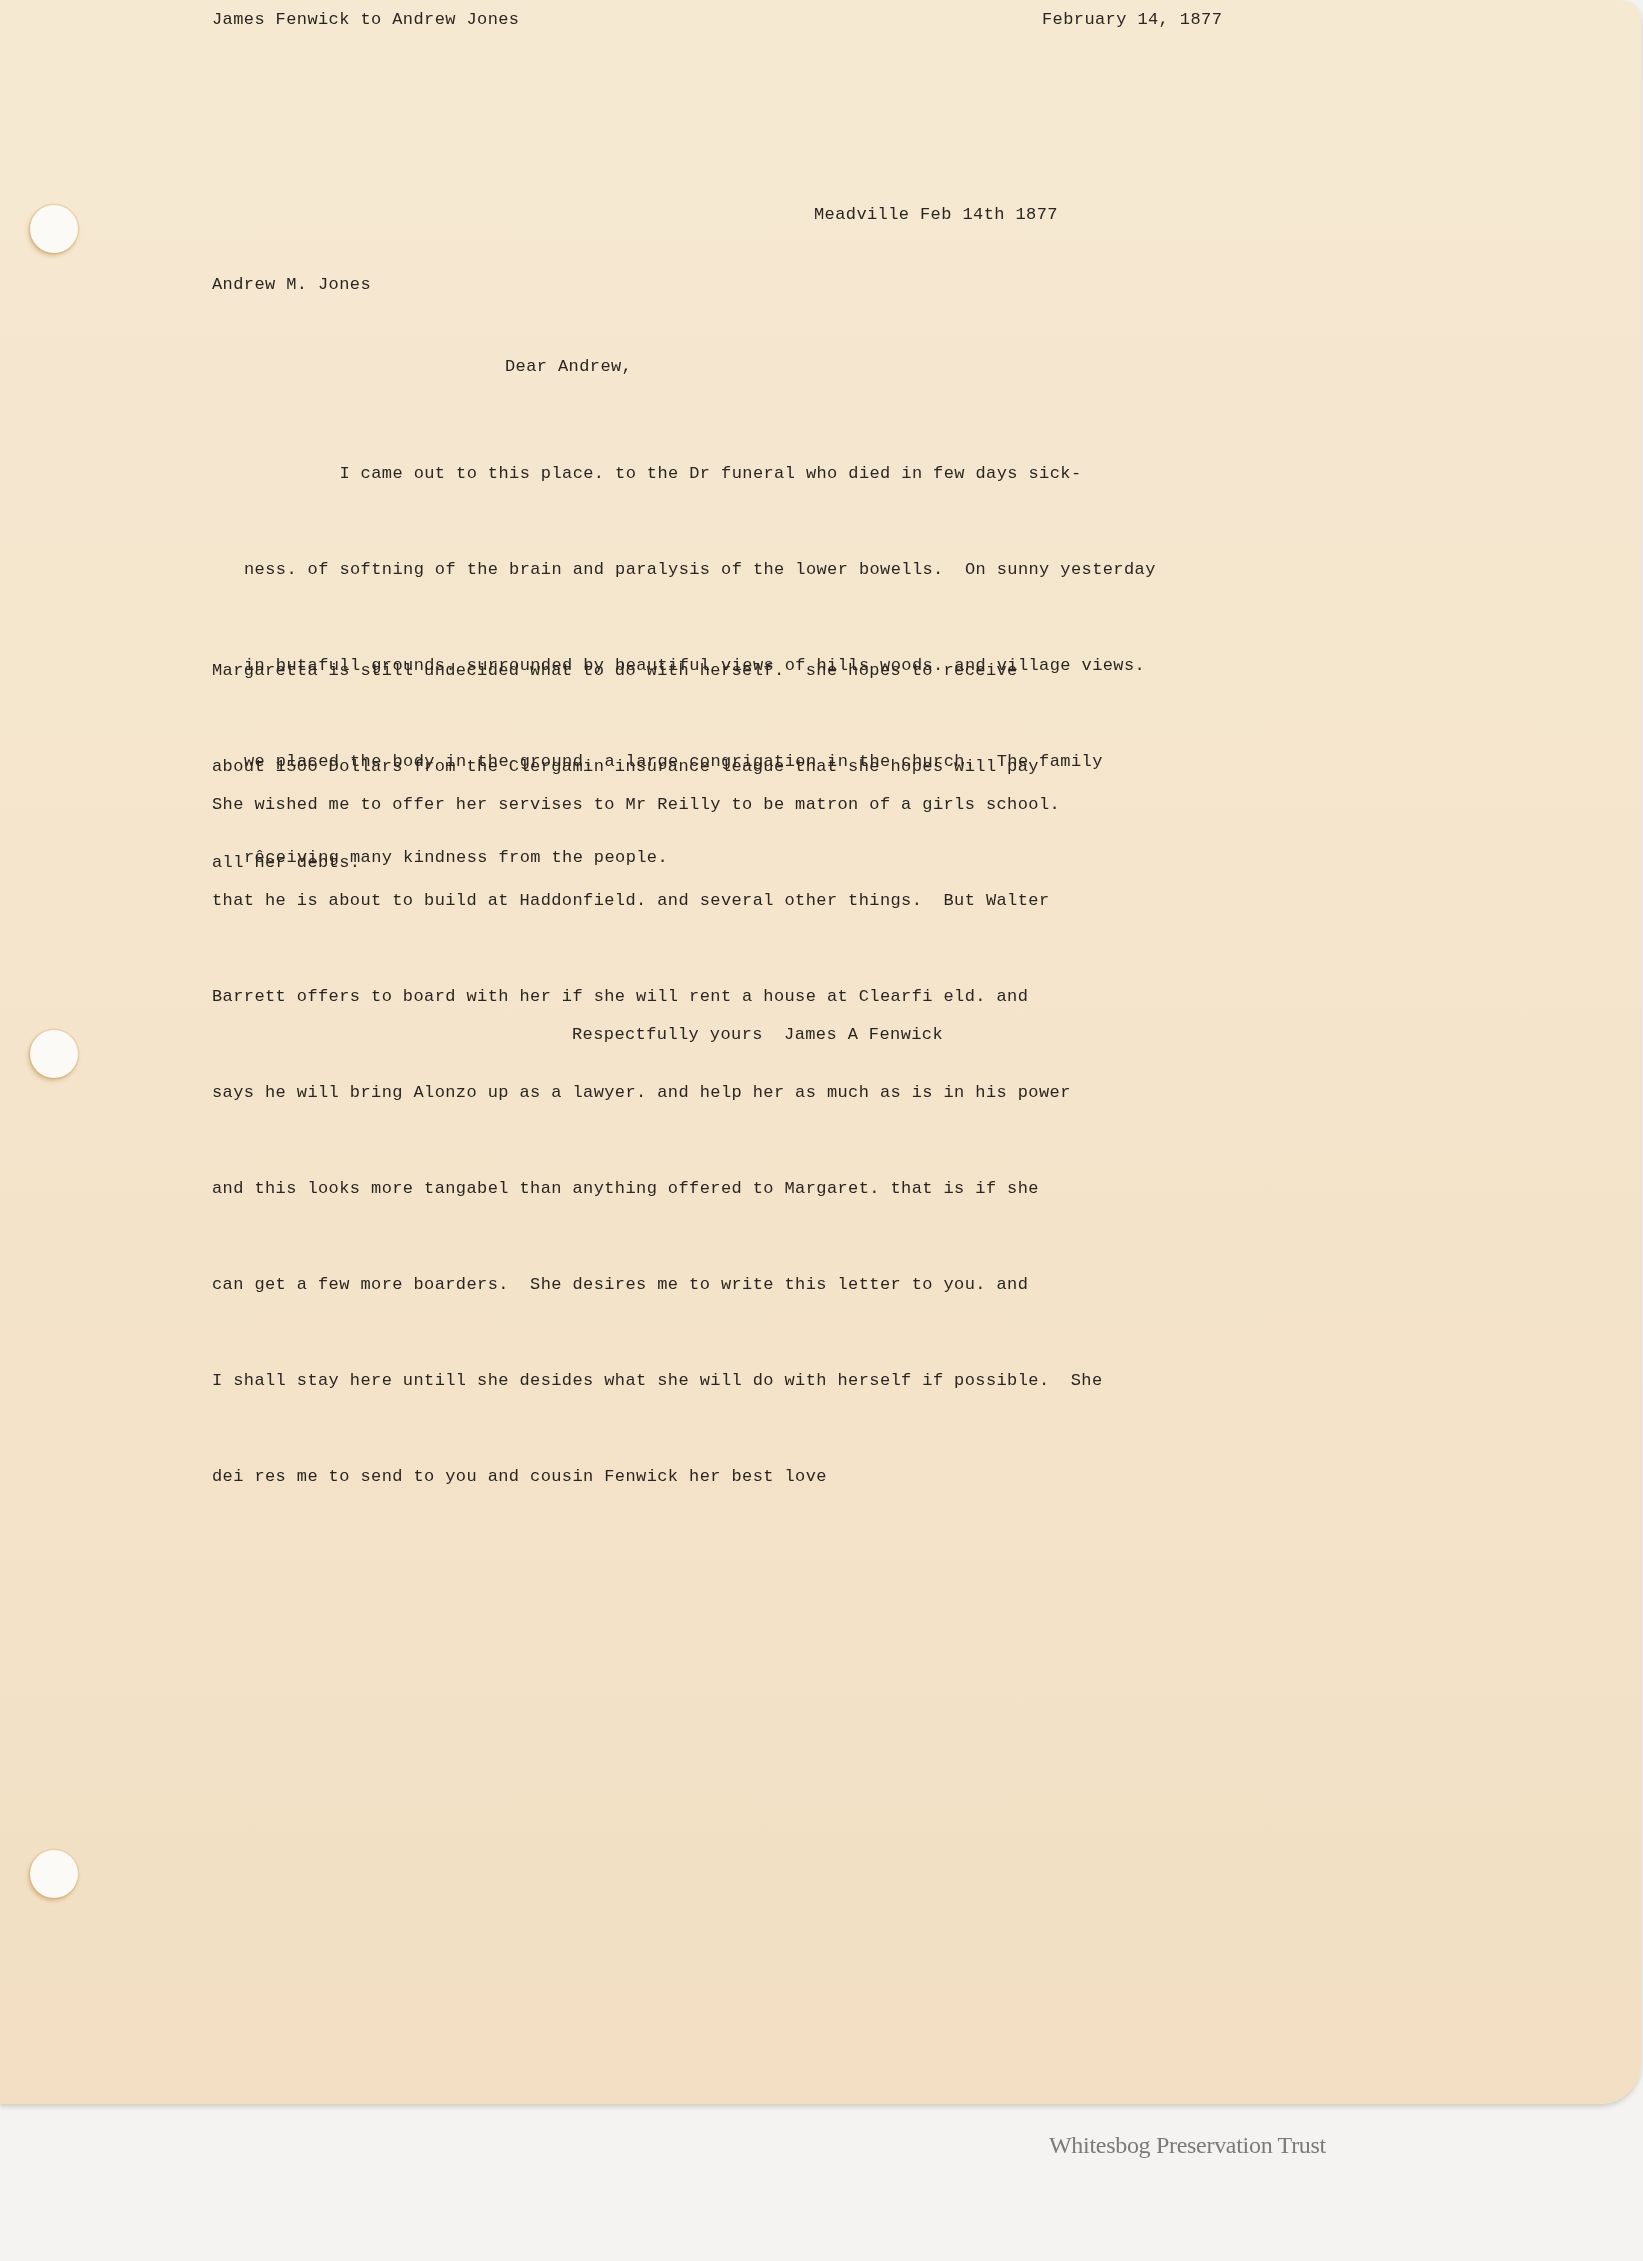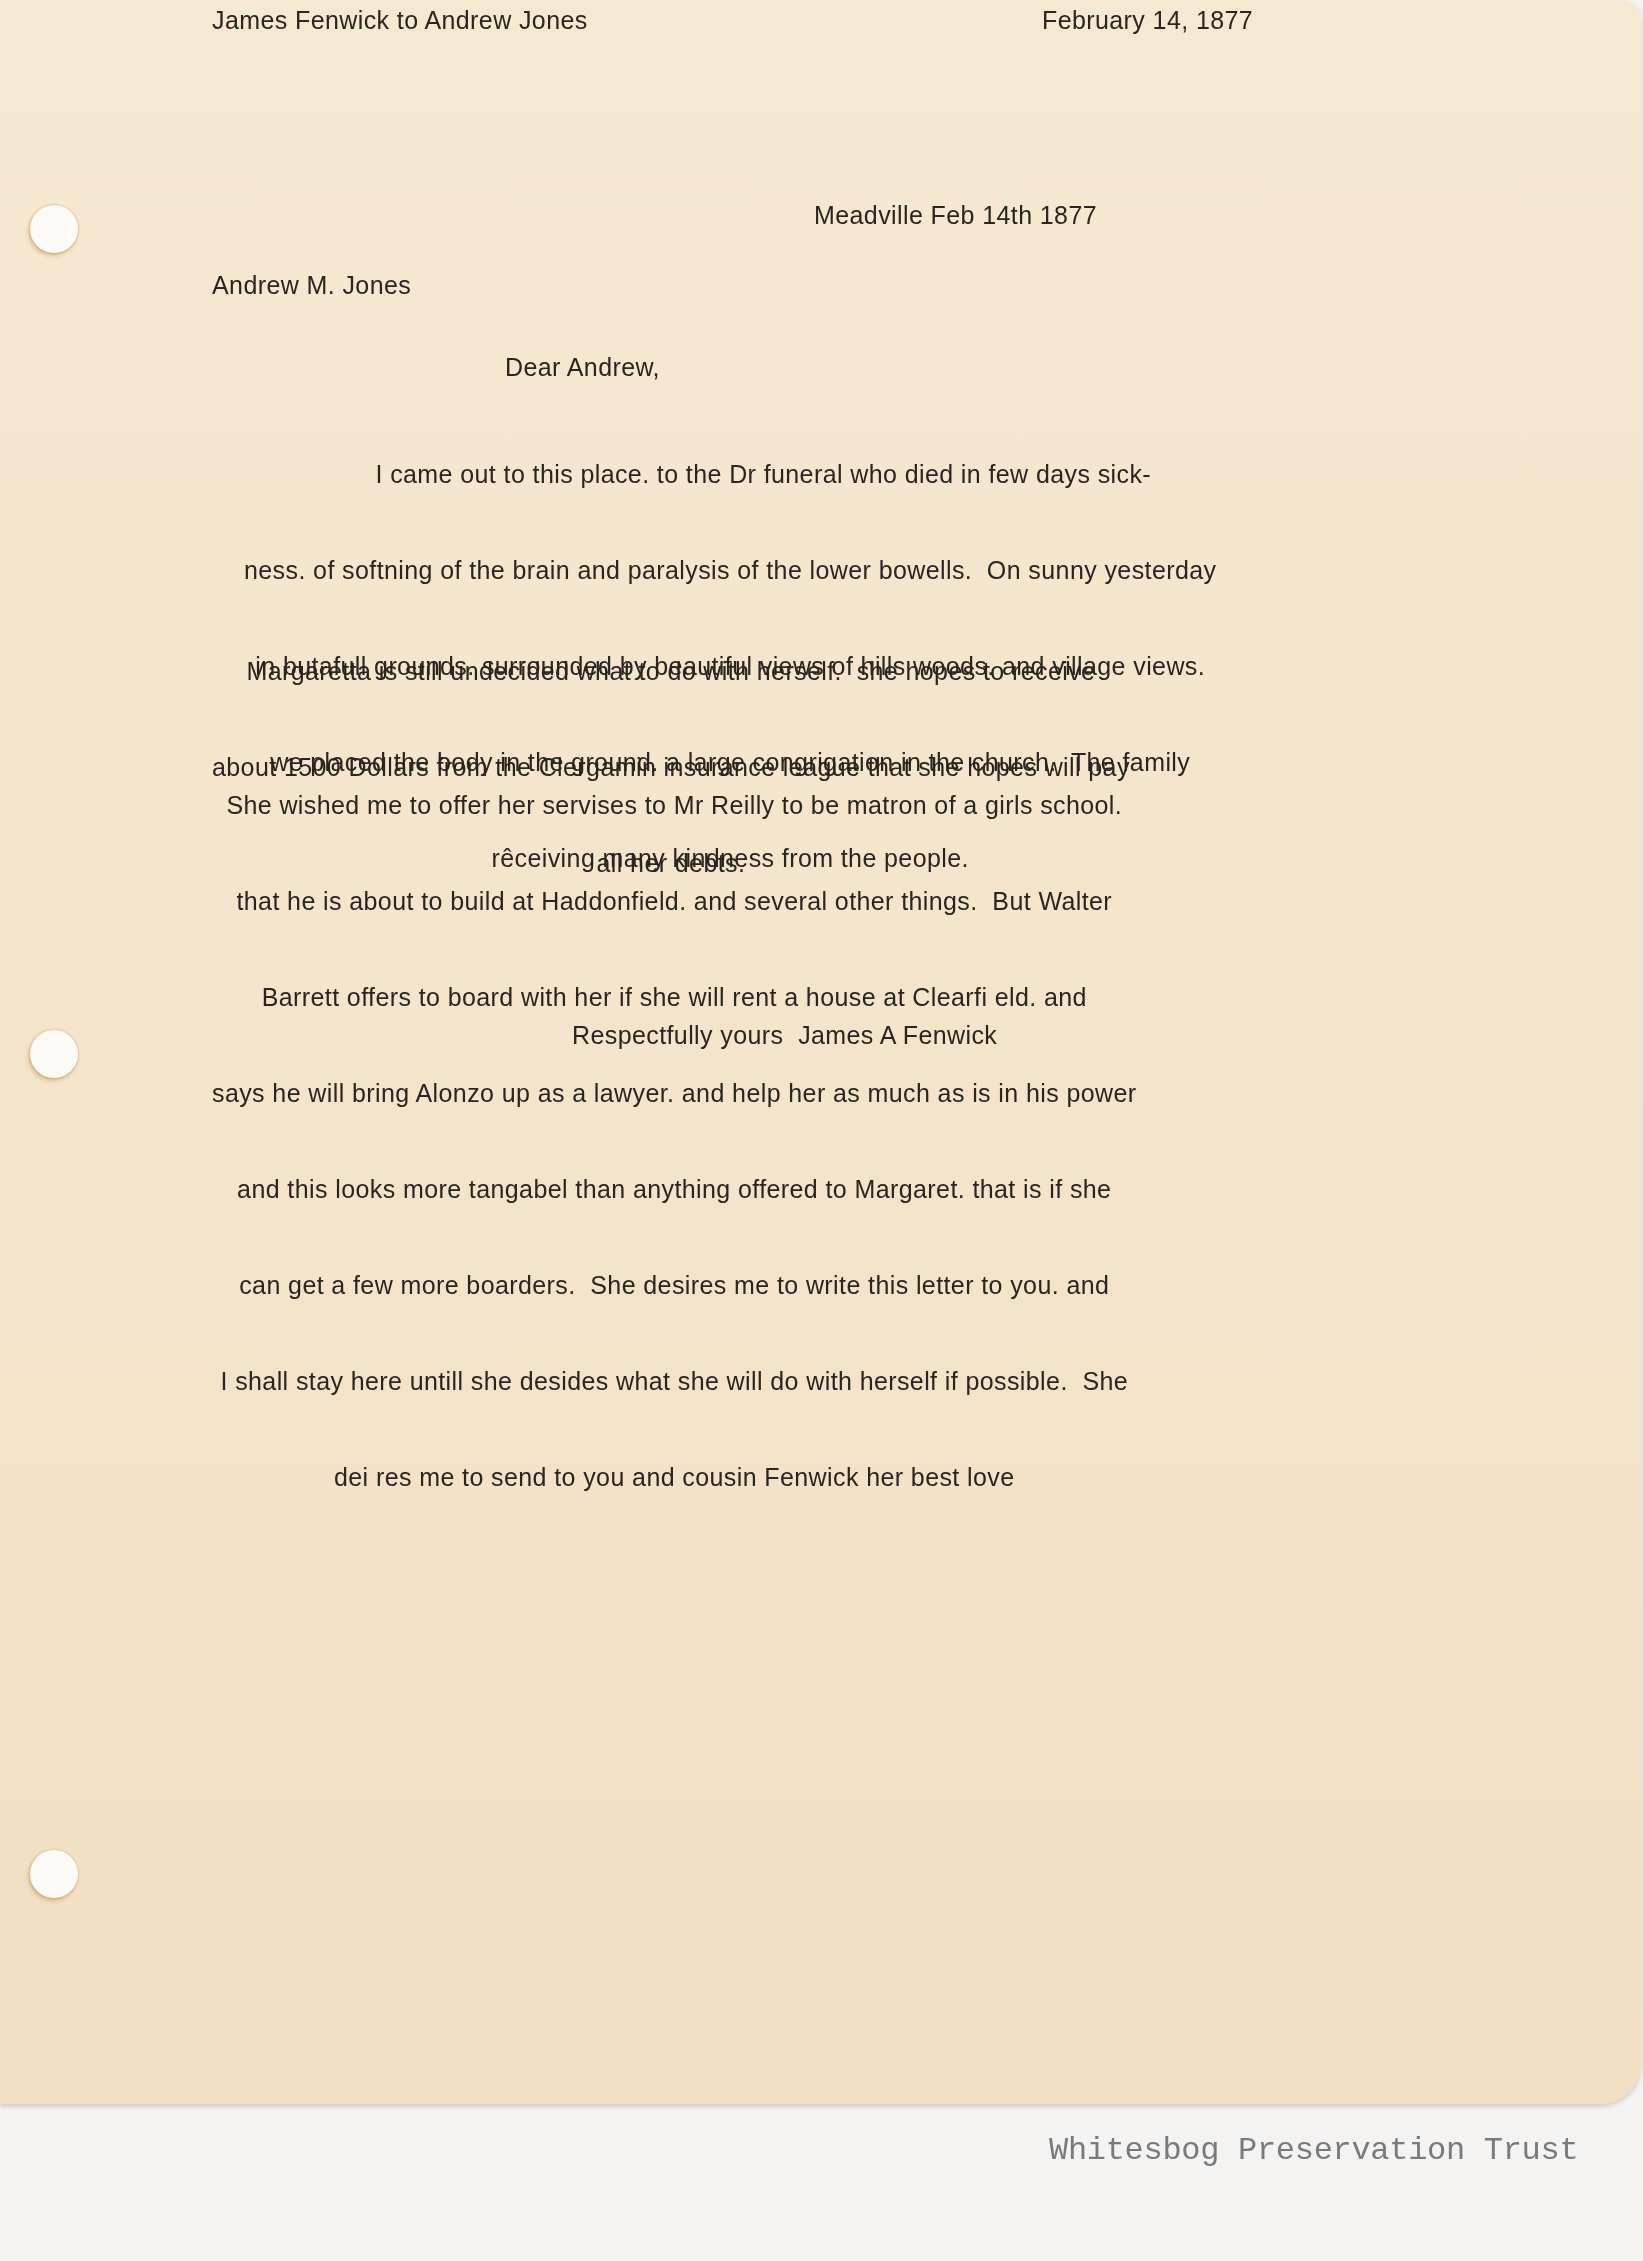--- a/index.html
+++ b/index.html
@@ -27,45 +27,44 @@
       position: absolute;
       left: 30px;
       width: 48px;
       height: 48px;
       border-radius: 50%;
       background: #fbfaf7;
       box-shadow: -1.4px 2.7px 4.1px rgba(180,130,60,0.45), 0 0 0 1.4px rgba(230,200,150,0.6);
     }
     .typed {
       position: absolute;
-      font-family: Liberation Sans, sans-serif;
-      font-size: 25px;
+      font-family: Liberation Mono, monospace;
+      font-size: 17px;
       line-height: 32px;
       color: #2a2520;
       white-space: pre;
       letter-spacing: 0.4px;
-      text-align: center;
     }
     .header-left { left: 212px; top: 4.1px; }
     .header-right { left: 1042px; top: 4px; }
     .place-date { left: 814px; top: 199px; }
     .recipient { left: 212px; top: 269px; }
     .salutation { left: 505px; top: 332px; margin-top: 19px; }
     .para { left: 212px; }
     .para1 { top: 394px; margin-left: 32px; }
     .para2 { top: 591px; }
     .para3 { top: 725px; }
     .signoff { left: 572px; top: 1019px; }
     .line { display: block; height: 32px; }
     .watermark {
       position: absolute;
       left: 1049px;
       top: 2132px;
-      font-family: Liberation Mono, monospace;
-      font-size: 32px;
+      font-family: Liberation Serif, serif;
+      font-size: 24px;
       color: #7a7a7a;
       letter-spacing: -0.3px;
     }
   </style>
 </head>
 <body>
 
 <div class="paper">
   <div class="hole" style="top:205px;"></div>
   <div class="hole" style="top:1030px;"></div>

